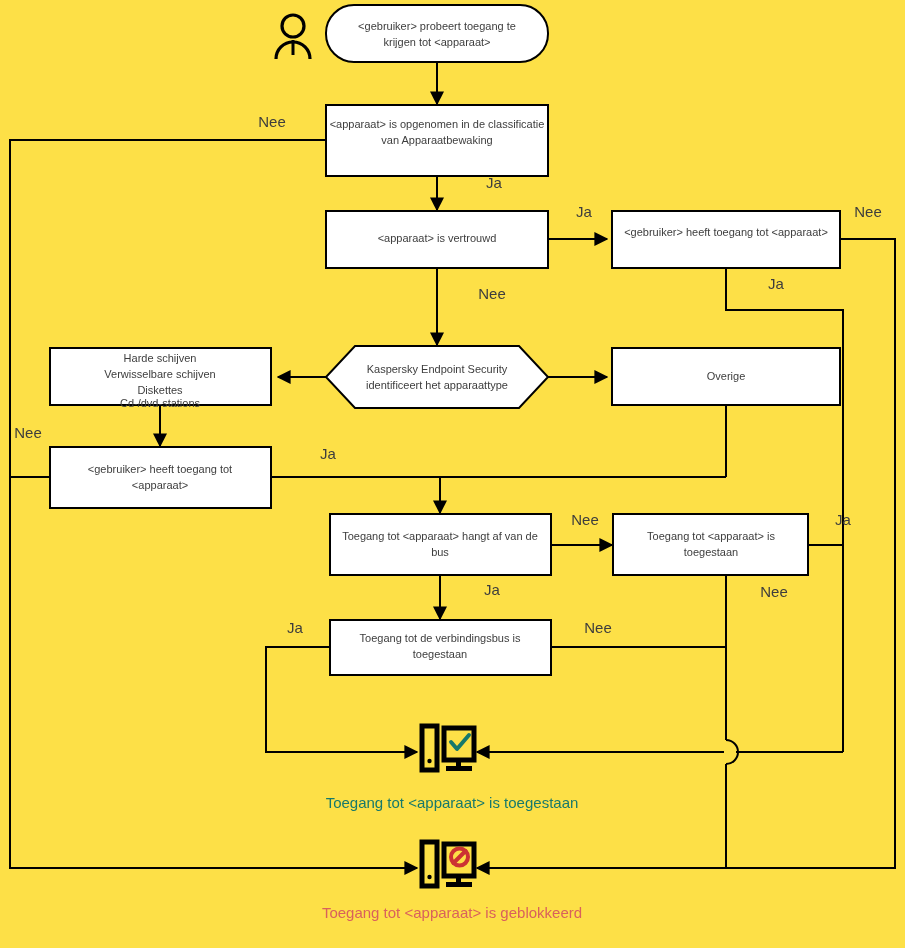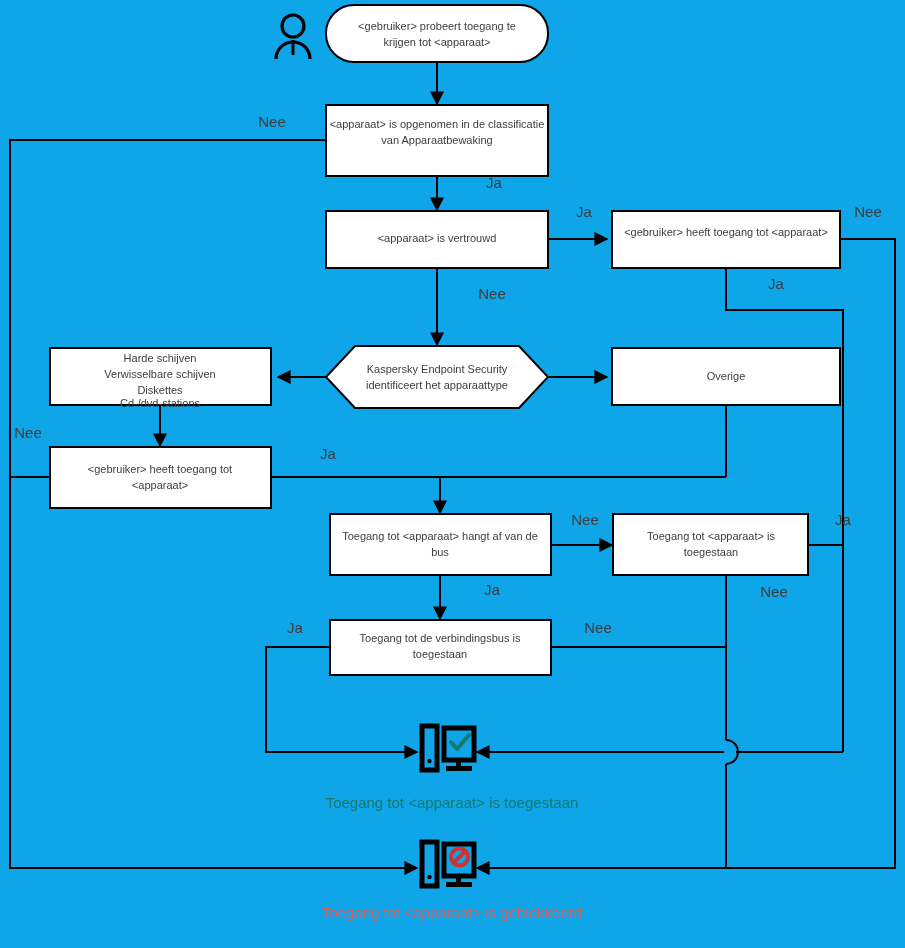--- a/index.html
+++ b/index.html
@@ -1,17 +1,17 @@
 <!DOCTYPE html>
 <html><head>
 <meta charset="utf-8">
 <style>
   html,body{margin:0;padding:0;background:#ffffff;}
   body{font-family:"Liberation Sans",sans-serif;}
-  #stage{position:relative;width:905px;height:948px;background:#0ea5e9;overflow:hidden;}
+  #stage{position:relative;width:905px;height:948px;background:#fde047;overflow:hidden;}
   svg{display:block;}
   .node-text{font-family:"Liberation Sans",sans-serif;font-size:11px;fill:#3d3d3d;text-anchor:middle;dominant-baseline:middle;}
   .edge-label{font-family:"Liberation Sans",sans-serif;font-size:15px;fill:#3d3d3d;text-anchor:middle;dominant-baseline:middle;}
   .caption{font-family:"Liberation Sans",sans-serif;font-size:15px;text-anchor:middle;dominant-baseline:middle;}
   .shape{fill:#ffffff;stroke:#000000;stroke-width:2;}
   .line{stroke:#000000;stroke-width:2;fill:none;}
 </style>
 </head>
 <body>
 

